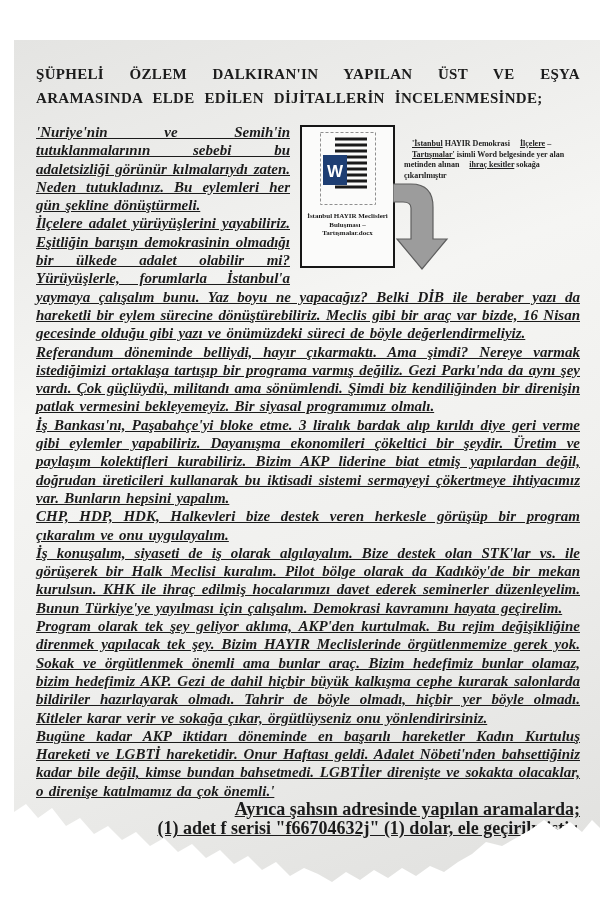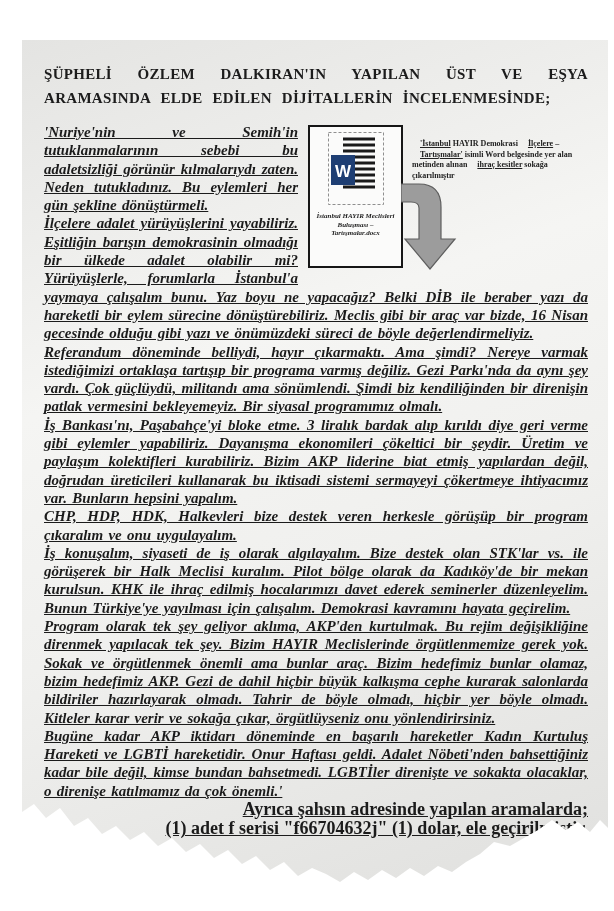--- a/index.html
+++ b/index.html
@@ -1,21 +1,21 @@
 <!DOCTYPE html>
 <html><head>
 <meta charset="utf-8">
 <style>
   html,body{margin:0;padding:0;}
   body{
     width:614px;height:911px;background:#ffffff;overflow:hidden;position:relative;
     font-family:"Liberation Serif", serif;
   }
   .paper{
-    position:absolute;left:22px;top:40px;width:586px;height:845px;
+    position:absolute;left:14px;top:40px;width:586px;height:845px;
     background:linear-gradient(160deg,#e4e4e2 0%,#f5f5f3 36%,#f0f0ee 60%,#e0e0de 100%);
     clip-path:polygon(0px 0px,586px 0px,586px 788px,578px 780px,568px 792px,556px 782px,
       544px 790px,530px 780px,516px 790px,502px 798px,488px 806px,472px 802px,458px 814px,
       444px 822px,430px 832px,416px 826px,402px 836px,388px 828px,374px 838px,360px 830px,
       346px 840px,332px 832px,318px 842px,304px 834px,290px 828px,276px 836px,262px 822px,
       248px 830px,234px 816px,220px 824px,206px 810px,192px 818px,178px 804px,164px 812px,
       150px 798px,136px 806px,122px 792px,108px 800px,94px 786px,80px 794px,66px 778px,
       52px 786px,38px 768px,24px 778px,12px 764px,0px 772px);
   }
   .inner{padding:22px 20px 0 22px;color:#1c1c1c;}
@@ -33,21 +33,20 @@
     font-style:normal;font-weight:normal;text-align:left;word-spacing:normal;
   }
   .docbox{
     position:absolute;left:2px;top:2px;width:95px;height:143px;background:#fbfbfa;
     border:2.5px solid #161616;box-sizing:border-box;text-align:center;
   }
   .docbox svg{margin-top:4px;}
   .doccaption{
     font-size:7px;line-height:8.5px;font-weight:bold;padding:1px 3px 0 3px;
     color:#1d1d1d;
-    font-style:italic;
   }
   .annotation{
     position:absolute;left:106px;top:16px;width:176px;font-weight:bold;font-size:8px;
     line-height:10.5px;color:#222222;
   }
   .annotation .u{text-decoration:underline;margin-left:8px;}
   .arrowsvg{position:absolute;left:95px;top:58px;}
   .closing{font-style:normal;font-weight:bold;font-size:18px;line-height:19.5px;text-align:right;margin:0;word-spacing:normal;}
 </style>
 </head>

